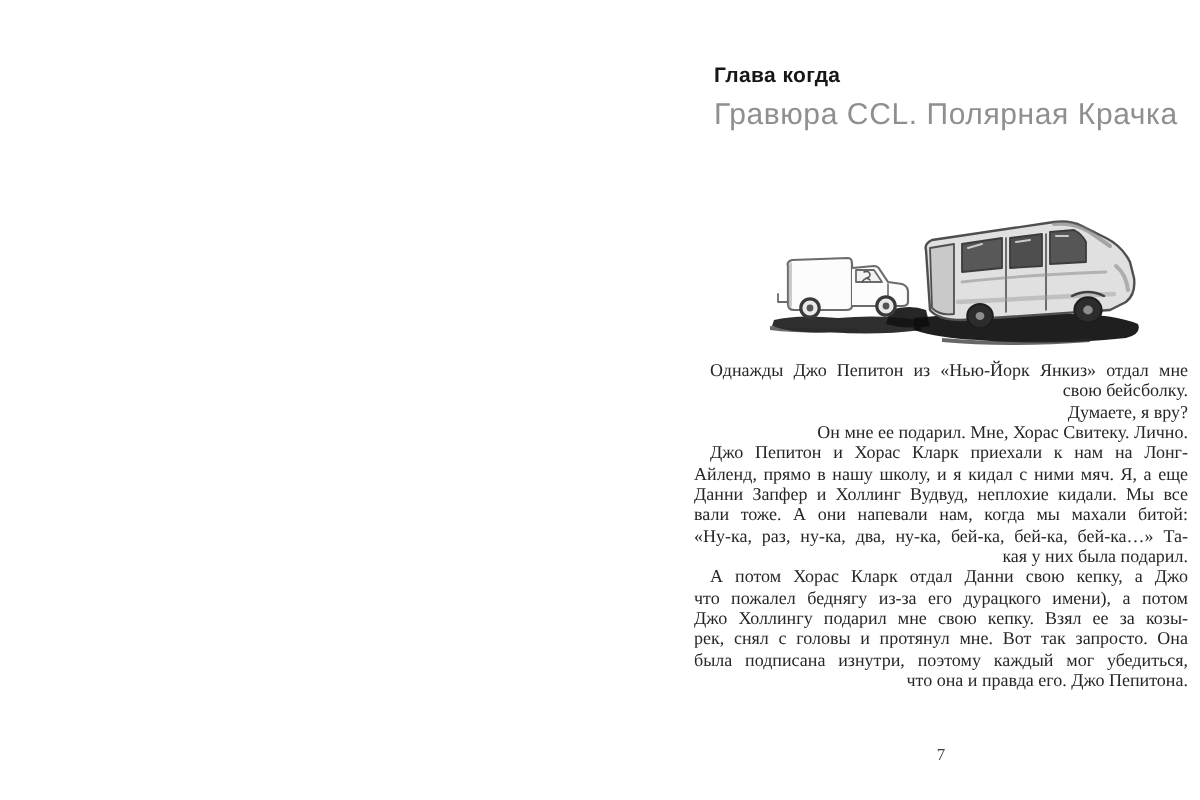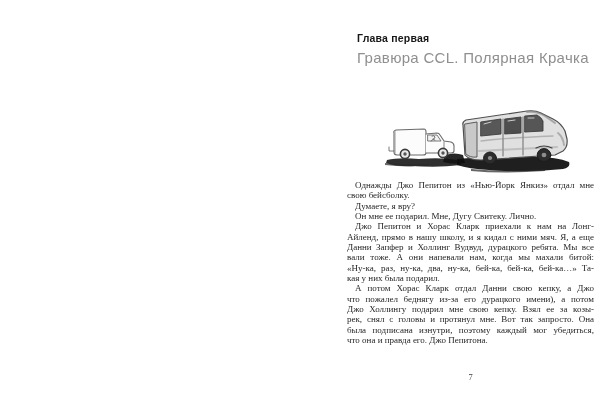--- a/index.html
+++ b/index.html
@@ -34,20 +34,21 @@
   .illustration svg{display:block;width:100%;height:100%;}
 
   .body-text{
     position:absolute;left:347px;top:180px;width:247px;
     color:#262626;
   }
   .line{
     height:10.35px;line-height:10.35px;
     font-size:9px;
     white-space:nowrap;
+    text-align:right;
   }
   .line.j{
     text-align:justify;
     text-align-last:justify;
     white-space:normal;
   }
   .line.first{padding-left:8px;}
 
   .page-number{
     position:absolute;left:347px;top:372px;width:247px;
@@ -55,21 +56,21 @@
     font-size:8.5px;color:#3d3d3d;
   }
 </style>
 </head>
 <body>
 
 <div class="spread">
   <div class="page left"></div>
   <div class="page right"></div>
 
-  <div class="chapter">Глава первая</div>
+  <div class="chapter">Глава когда</div>
   <div class="subtitle">Гравюра CCL. Полярная Крачка</div>
 
   <div class="illustration">
     <svg viewBox="0 0 186 68" xmlns="http://www.w3.org/2000/svg">
 
       <g>
         <path d="M2 53 Q14 50 34 52 Q55 50 74 53 L76 58 Q52 61 30 59 Q12 60 1 56 Z" fill="#181818" opacity="0.9"></path>
         <path d="M0 56 Q20 58 44 57 L44 59 Q16 60 0 58 Z" fill="#2a2a2a" opacity="0.7"></path>
         <path d="M60 48 Q70 45 78 48 L80 56 Q68 58 58 55 Z" fill="#141414" opacity="0.92"></path>
         <path d="M72 52 Q110 48 150 50 Q172 50 184 55 Q186 60 178 62 Q140 66 104 63 Q84 62 72 58 Z" fill="#0e0e0e" opacity="0.93"></path>
@@ -113,24 +114,24 @@
         <ellipse cx="159" cy="48" rx="2.4" ry="2.2" fill="#8d8d8d" stroke="none"></ellipse>
         <path d="M151 41 Q159 37 167 41" stroke="#3f3f3f" stroke-width="1.2"></path>
       </g>
     </svg>
   </div>
 
   <div class="body-text">
       <div class="line first j">Однажды Джо Пепитон из «Нью-Йорк Янкиз» отдал мне</div>
       <div class="line">свою бейсболку.</div>
       <div class="line first">Думаете, я вру?</div>
-      <div class="line first">Он мне ее подарил. Мне, Дугу Свитеку. Лично.</div>
+      <div class="line first">Он мне ее подарил. Мне, Хорас Свитеку. Лично.</div>
       <div class="line first j">Джо Пепитон и Хорас Кларк приехали к нам на Лонг-</div>
       <div class="line j">Айленд, прямо в нашу школу, и я кидал с ними мяч. Я, а еще</div>
-      <div class="line j">Данни Запфер и Холлинг Вудвуд, дурацкого ребята. Мы все</div>
+      <div class="line j">Данни Запфер и Холлинг Вудвуд, неплохие кидали. Мы все</div>
       <div class="line j">вали тоже. А они напевали нам, когда мы махали битой:</div>
       <div class="line j">«Ну-ка, раз, ну-ка, два, ну-ка, бей-ка, бей-ка, бей-ка…» Та-</div>
       <div class="line">кая у них была подарил.</div>
       <div class="line first j">А потом Хорас Кларк отдал Данни свою кепку, а Джо</div>
       <div class="line j">что пожалел беднягу из-за его дурацкого имени), а потом</div>
       <div class="line j">Джо Холлингу подарил мне свою кепку. Взял ее за козы-</div>
       <div class="line j">рек, снял с головы и протянул мне. Вот так запросто. Она</div>
       <div class="line j">была подписана изнутри, поэтому каждый мог убедиться,</div>
       <div class="line">что она и правда его. Джо Пепитона.</div>
     </div>

